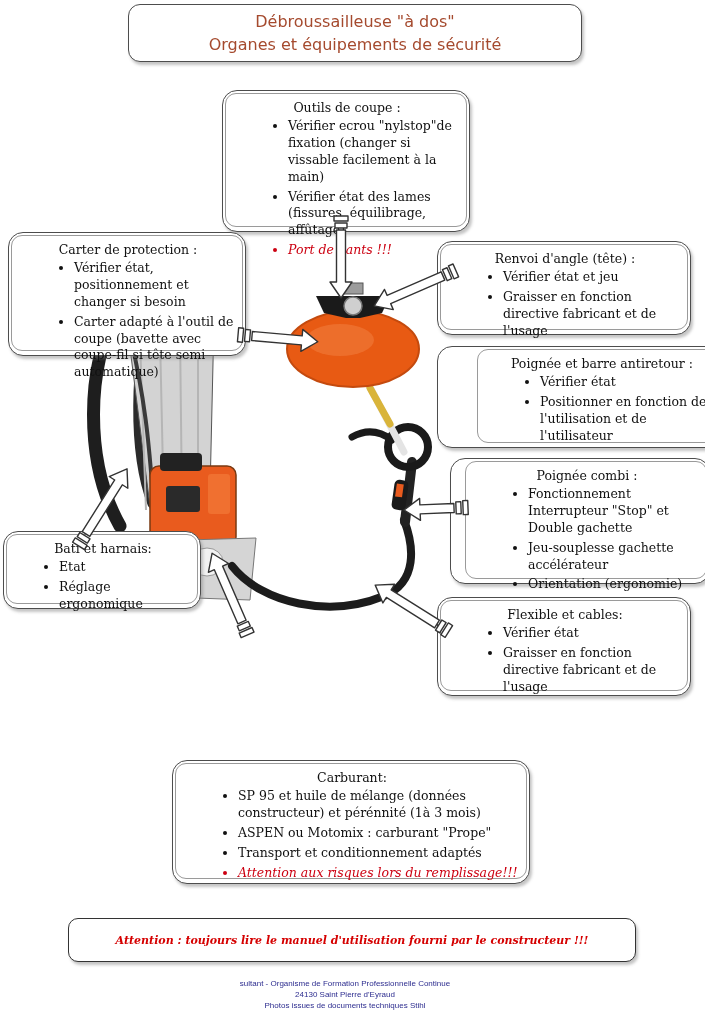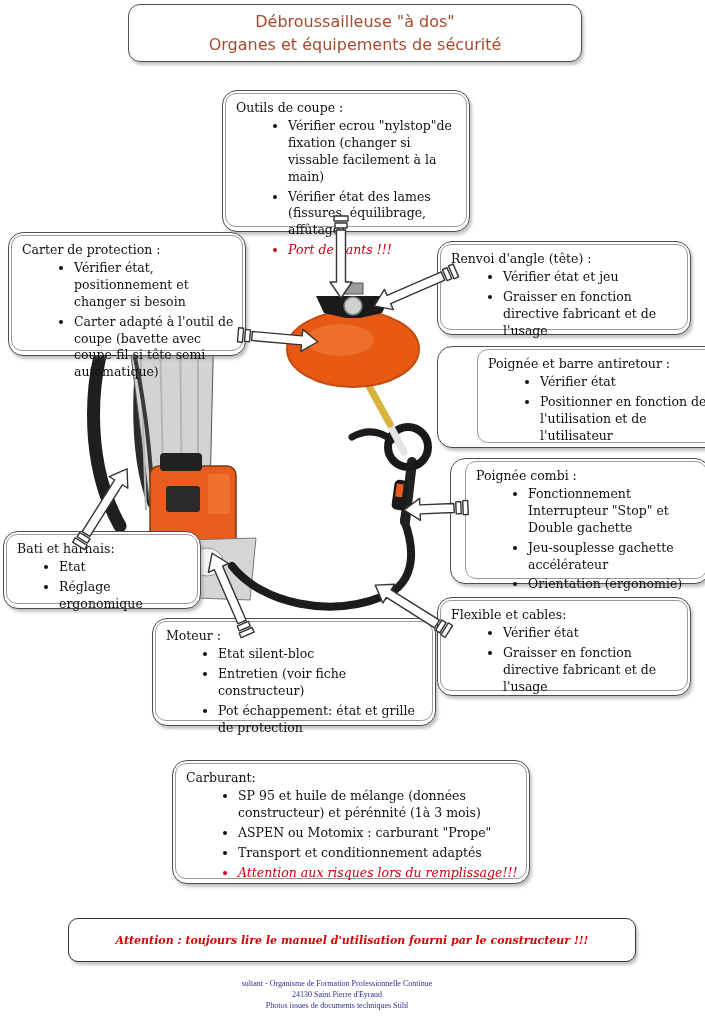--- a/index.html
+++ b/index.html
@@ -13,21 +13,21 @@
 
   .callout {
     position:absolute; z-index:2; background:#ffffff;
     border:1.5px solid #4d4d4d; border-radius:15px;
     box-shadow:2px 3px 3px rgba(125,125,125,0.45);
   }
   .callout .inner {
     border:1px solid #9a9a9a; border-radius:11px; margin:2px;
     height:calc(100% - 6px); padding:6px 8px 0 10px; box-sizing:border-box;
   }
-  .callout .box-title { font-size:12.5px; color:#111; }
+  .callout .box-title { font-size:12.5px; color:#111;text-align:center; }
   .callout ul { margin:3px 0 0 0; padding-left:52px; }
   .callout li { font-size:12.5px; color:#111; line-height:1.35; margin-bottom:3px; }
   .callout li.warn { color:#cc0011; }
   .callout li.warn span { font-style:italic; }
 
   .title-box {
     position:absolute; z-index:2; left:128px; top:4px; width:452px; height:56px;
     background:#fff; border:1.5px solid #4d4d4d; border-radius:12px;
     box-shadow:2px 3px 3px rgba(125,125,125,0.45);
     display:flex; flex-direction:column; justify-content:center; align-items:center;
@@ -39,23 +39,23 @@
     position:absolute; z-index:2; left:68px; top:918px; width:566px; height:42px;
     background:#fff; border:1.5px solid #333; border-radius:10px;
     box-shadow:2px 3px 3px rgba(125,125,125,0.45);
     display:flex; align-items:center; justify-content:center;
   }
   .warning-box div {
     color:#d50000; font-weight:bold; font-style:italic; font-size:11px;
   }
 
   .footer {
-    position:absolute; z-index:2; left:0; top:978px; width:674px;
+    position:absolute; z-index:2; left:8px; top:978px; width:674px;
     text-align:center; color:#2d2d8f; font-size:8px; line-height:1.4;
-    font-family:Liberation Serif, serif;
+    font-family:Liberation Sans, sans-serif;
   }
 </style>
 </head>
 <body>
 
 <div class="page">
 
   <svg id="machine-layer" class="layer" width="705" height="1024" viewBox="0 0 705 1024">
     <g>
       <path d="M118,308 C86,365 84,462 120,526" fill="none" stroke="#1e1e1e" stroke-width="13" stroke-linecap="round"></path>
@@ -155,30 +155,20 @@
   <div class="callout" style="left:3px; top:531px; width:196px; height:76px;">
     <div class="inner">
         <div class="box-title">Bati et harnais:</div>
       <ul style="padding-left:42px;">
         <li><span>Etat</span></li>
         <li><span>Réglage ergonomique</span></li>
       </ul>
       </div>
   </div>
 
-  <div class="callout" style="left:152px; top:618px; width:282px; height:106px;">
-    <div class="inner">
-        <div class="box-title">Moteur  :</div>
-      <ul>
-        <li><span>Etat silent-bloc</span></li>
-        <li><span>Entretien (voir fiche constructeur)</span></li>
-        <li><span>Pot échappement: état et grille de protection</span></li>
-      </ul>
-      </div>
-  </div>
 
   <div class="callout" style="left:437px; top:597px; width:252px; height:97px;">
     <div class="inner">
         <div class="box-title">Flexible et cables:</div>
       <ul>
         <li><span>Vérifier état</span></li>
         <li><span>Graisser en fonction directive fabricant et de l'usage</span></li>
       </ul>
       </div>
   </div>

